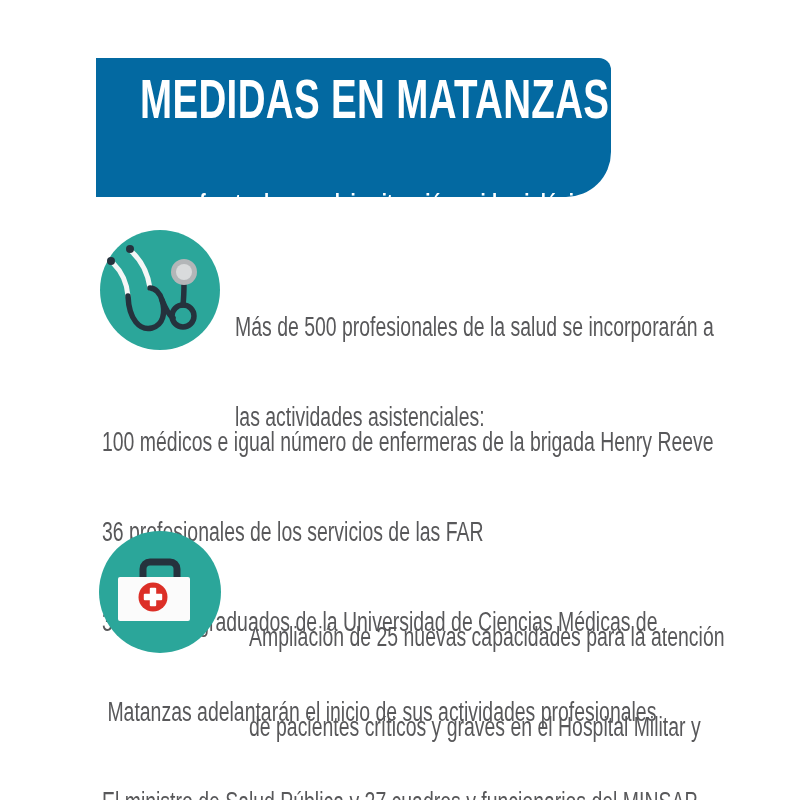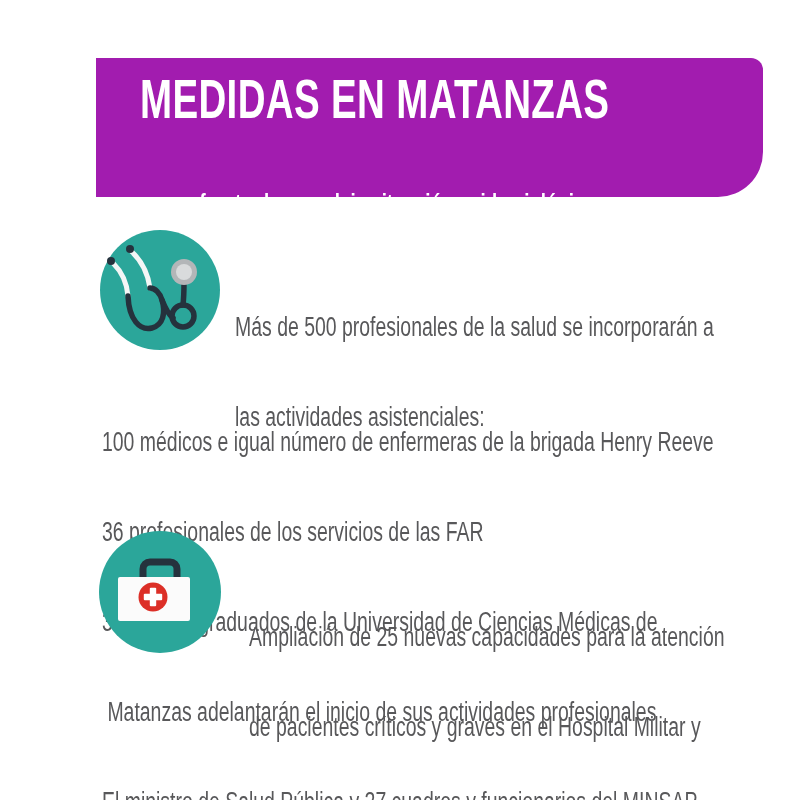--- a/index.html
+++ b/index.html
@@ -2,22 +2,22 @@
 <html><head>
 <meta charset="utf-8">
 <style>
   html,body{margin:0;padding:0;background:#ffffff;}
   .canvas{
     position:relative;width:800px;height:800px;background:#ffffff;overflow:hidden;
     font-family:"Liberation Sans",sans-serif;
   }
   
   .banner{
-    position:absolute;left:96px;top:58px;width:667px;height:139px;
-    background:#a21caf;border-radius:0 12px 45px 0;
+    position:absolute;left:96px;top:58px;width:515px;height:139px;
+    background:#0369a1;border-radius:0 12px 45px 0;
   }
   .title{
     position:absolute;left:44px;top:14px;margin:0;
     font-size:55px;font-weight:700;color:#ffffff;line-height:55px;
     letter-spacing:.5px;white-space:pre;
     transform:scaleX(.70);transform-origin:0 0;
   }
   .subtitle{
     position:absolute;left:37px;top:70px;
     font-size:24px;font-weight:700;color:#ffffff;line-height:30px;

